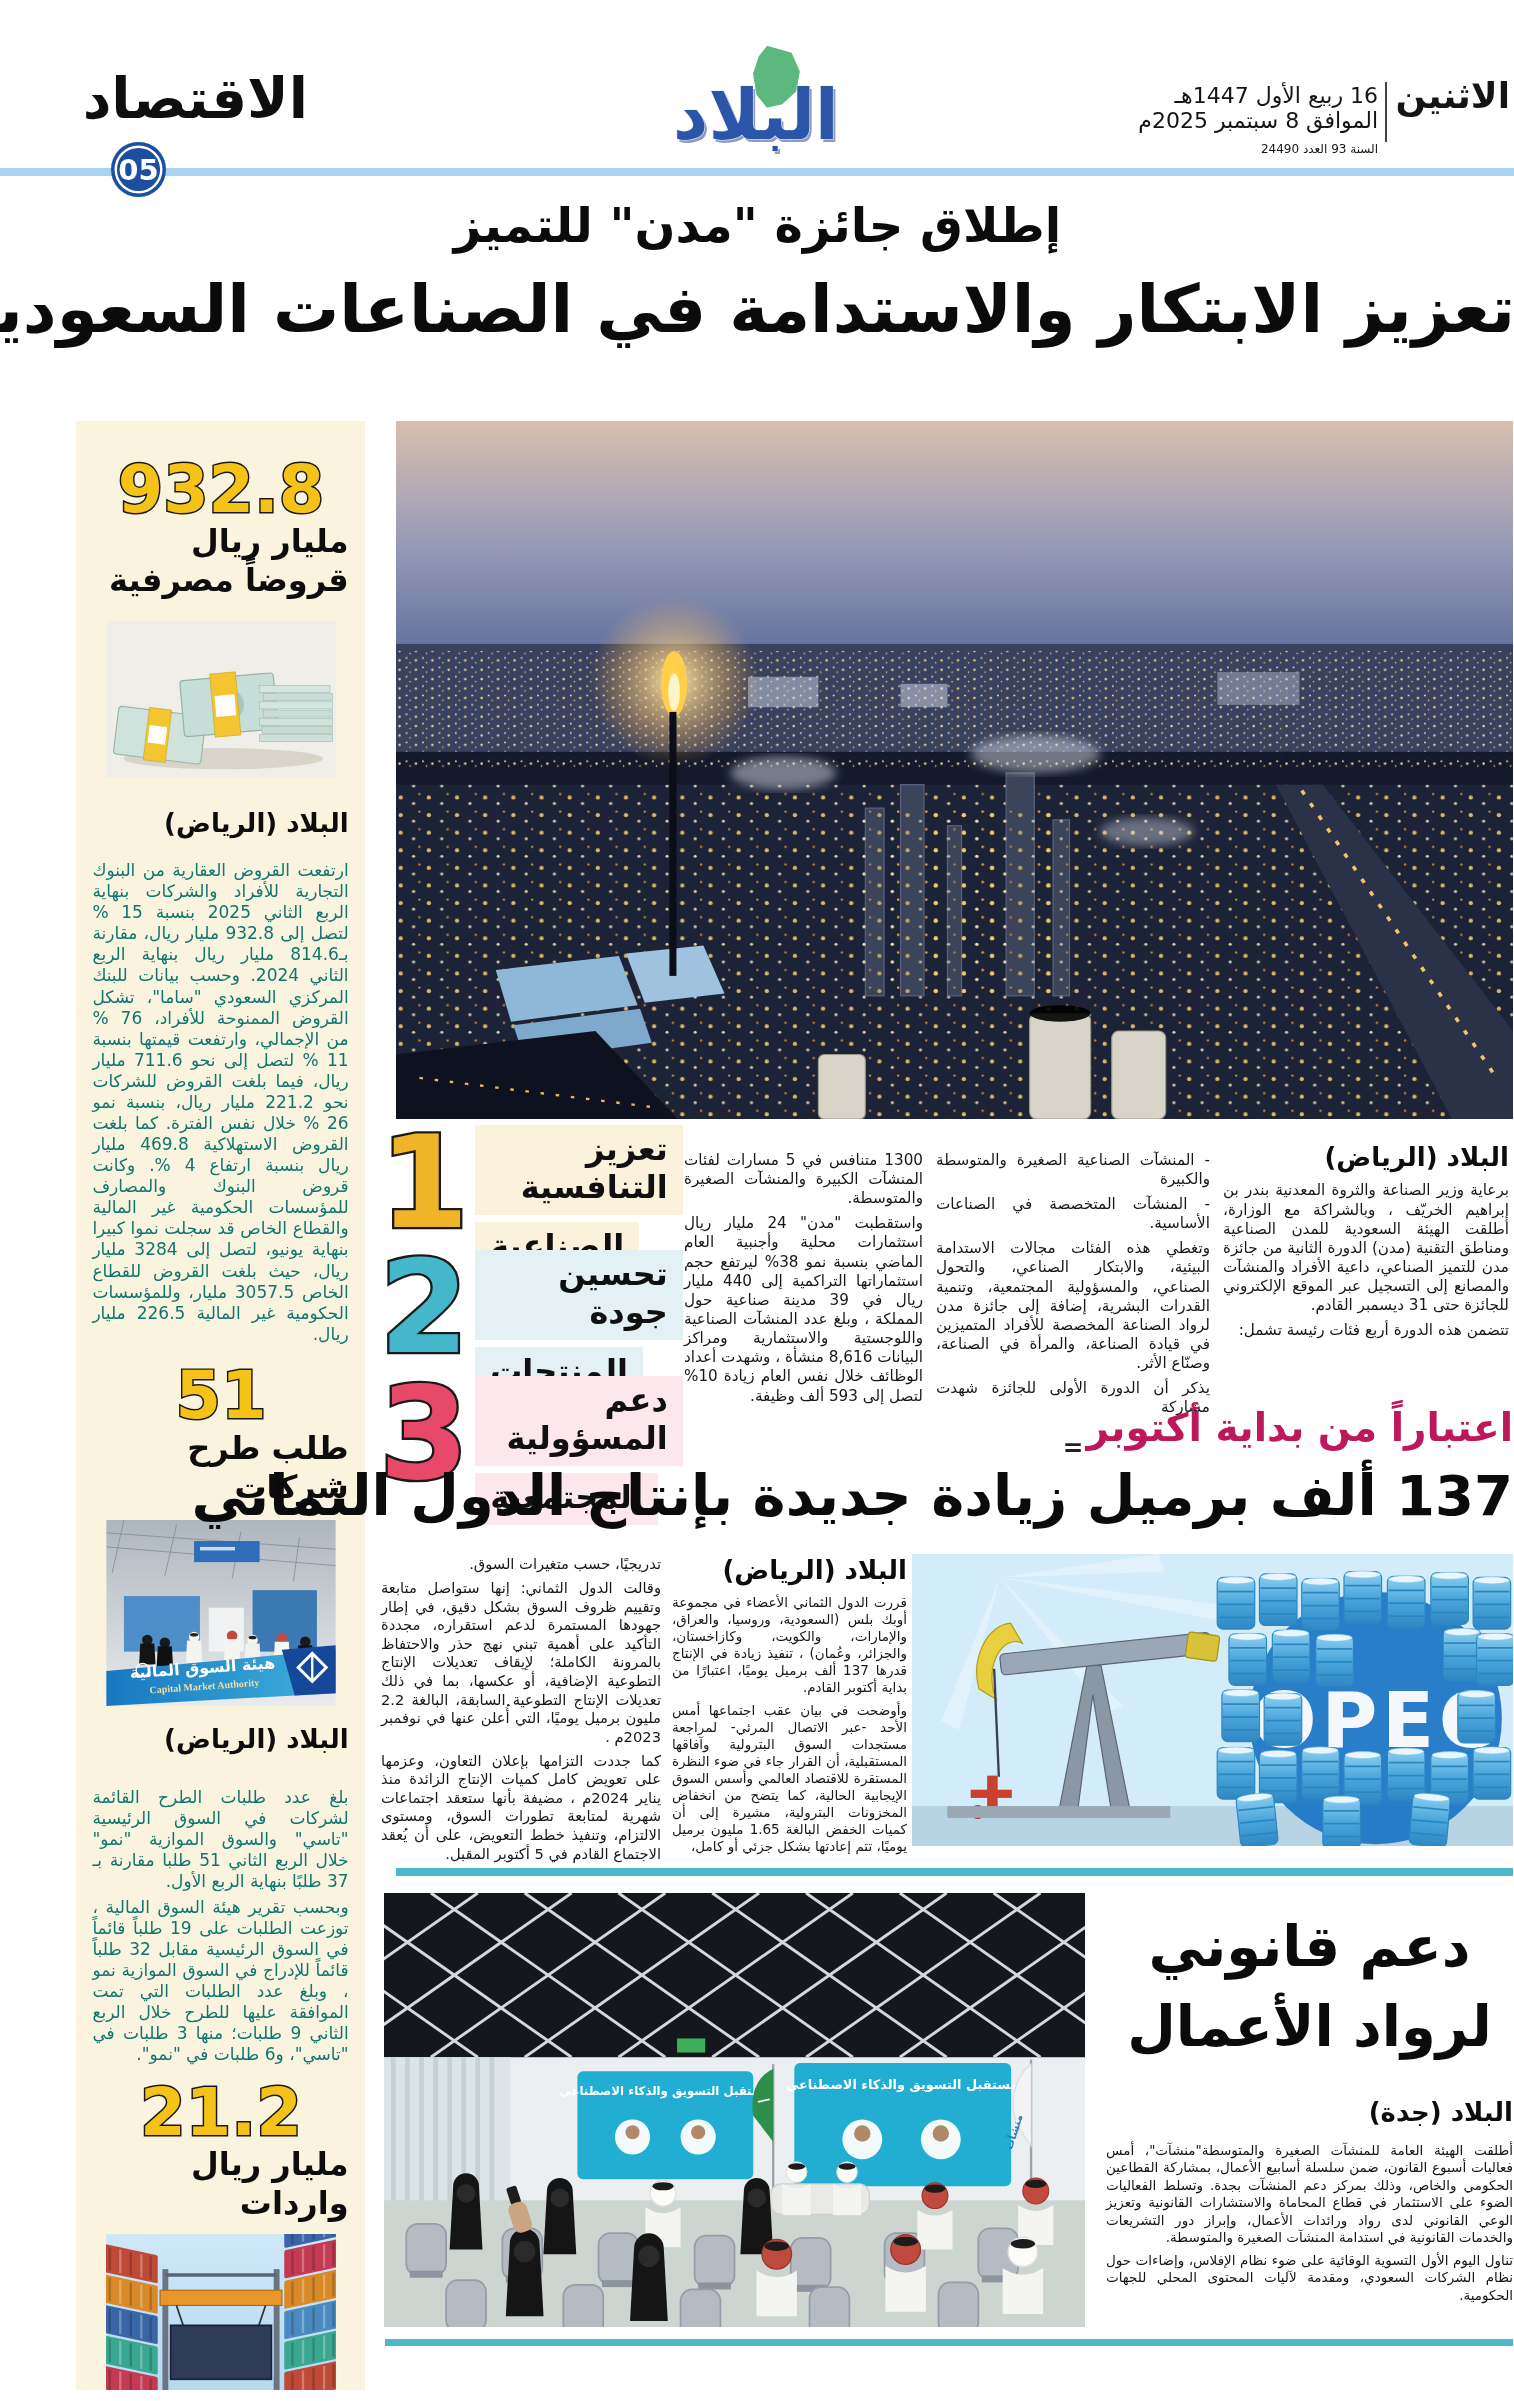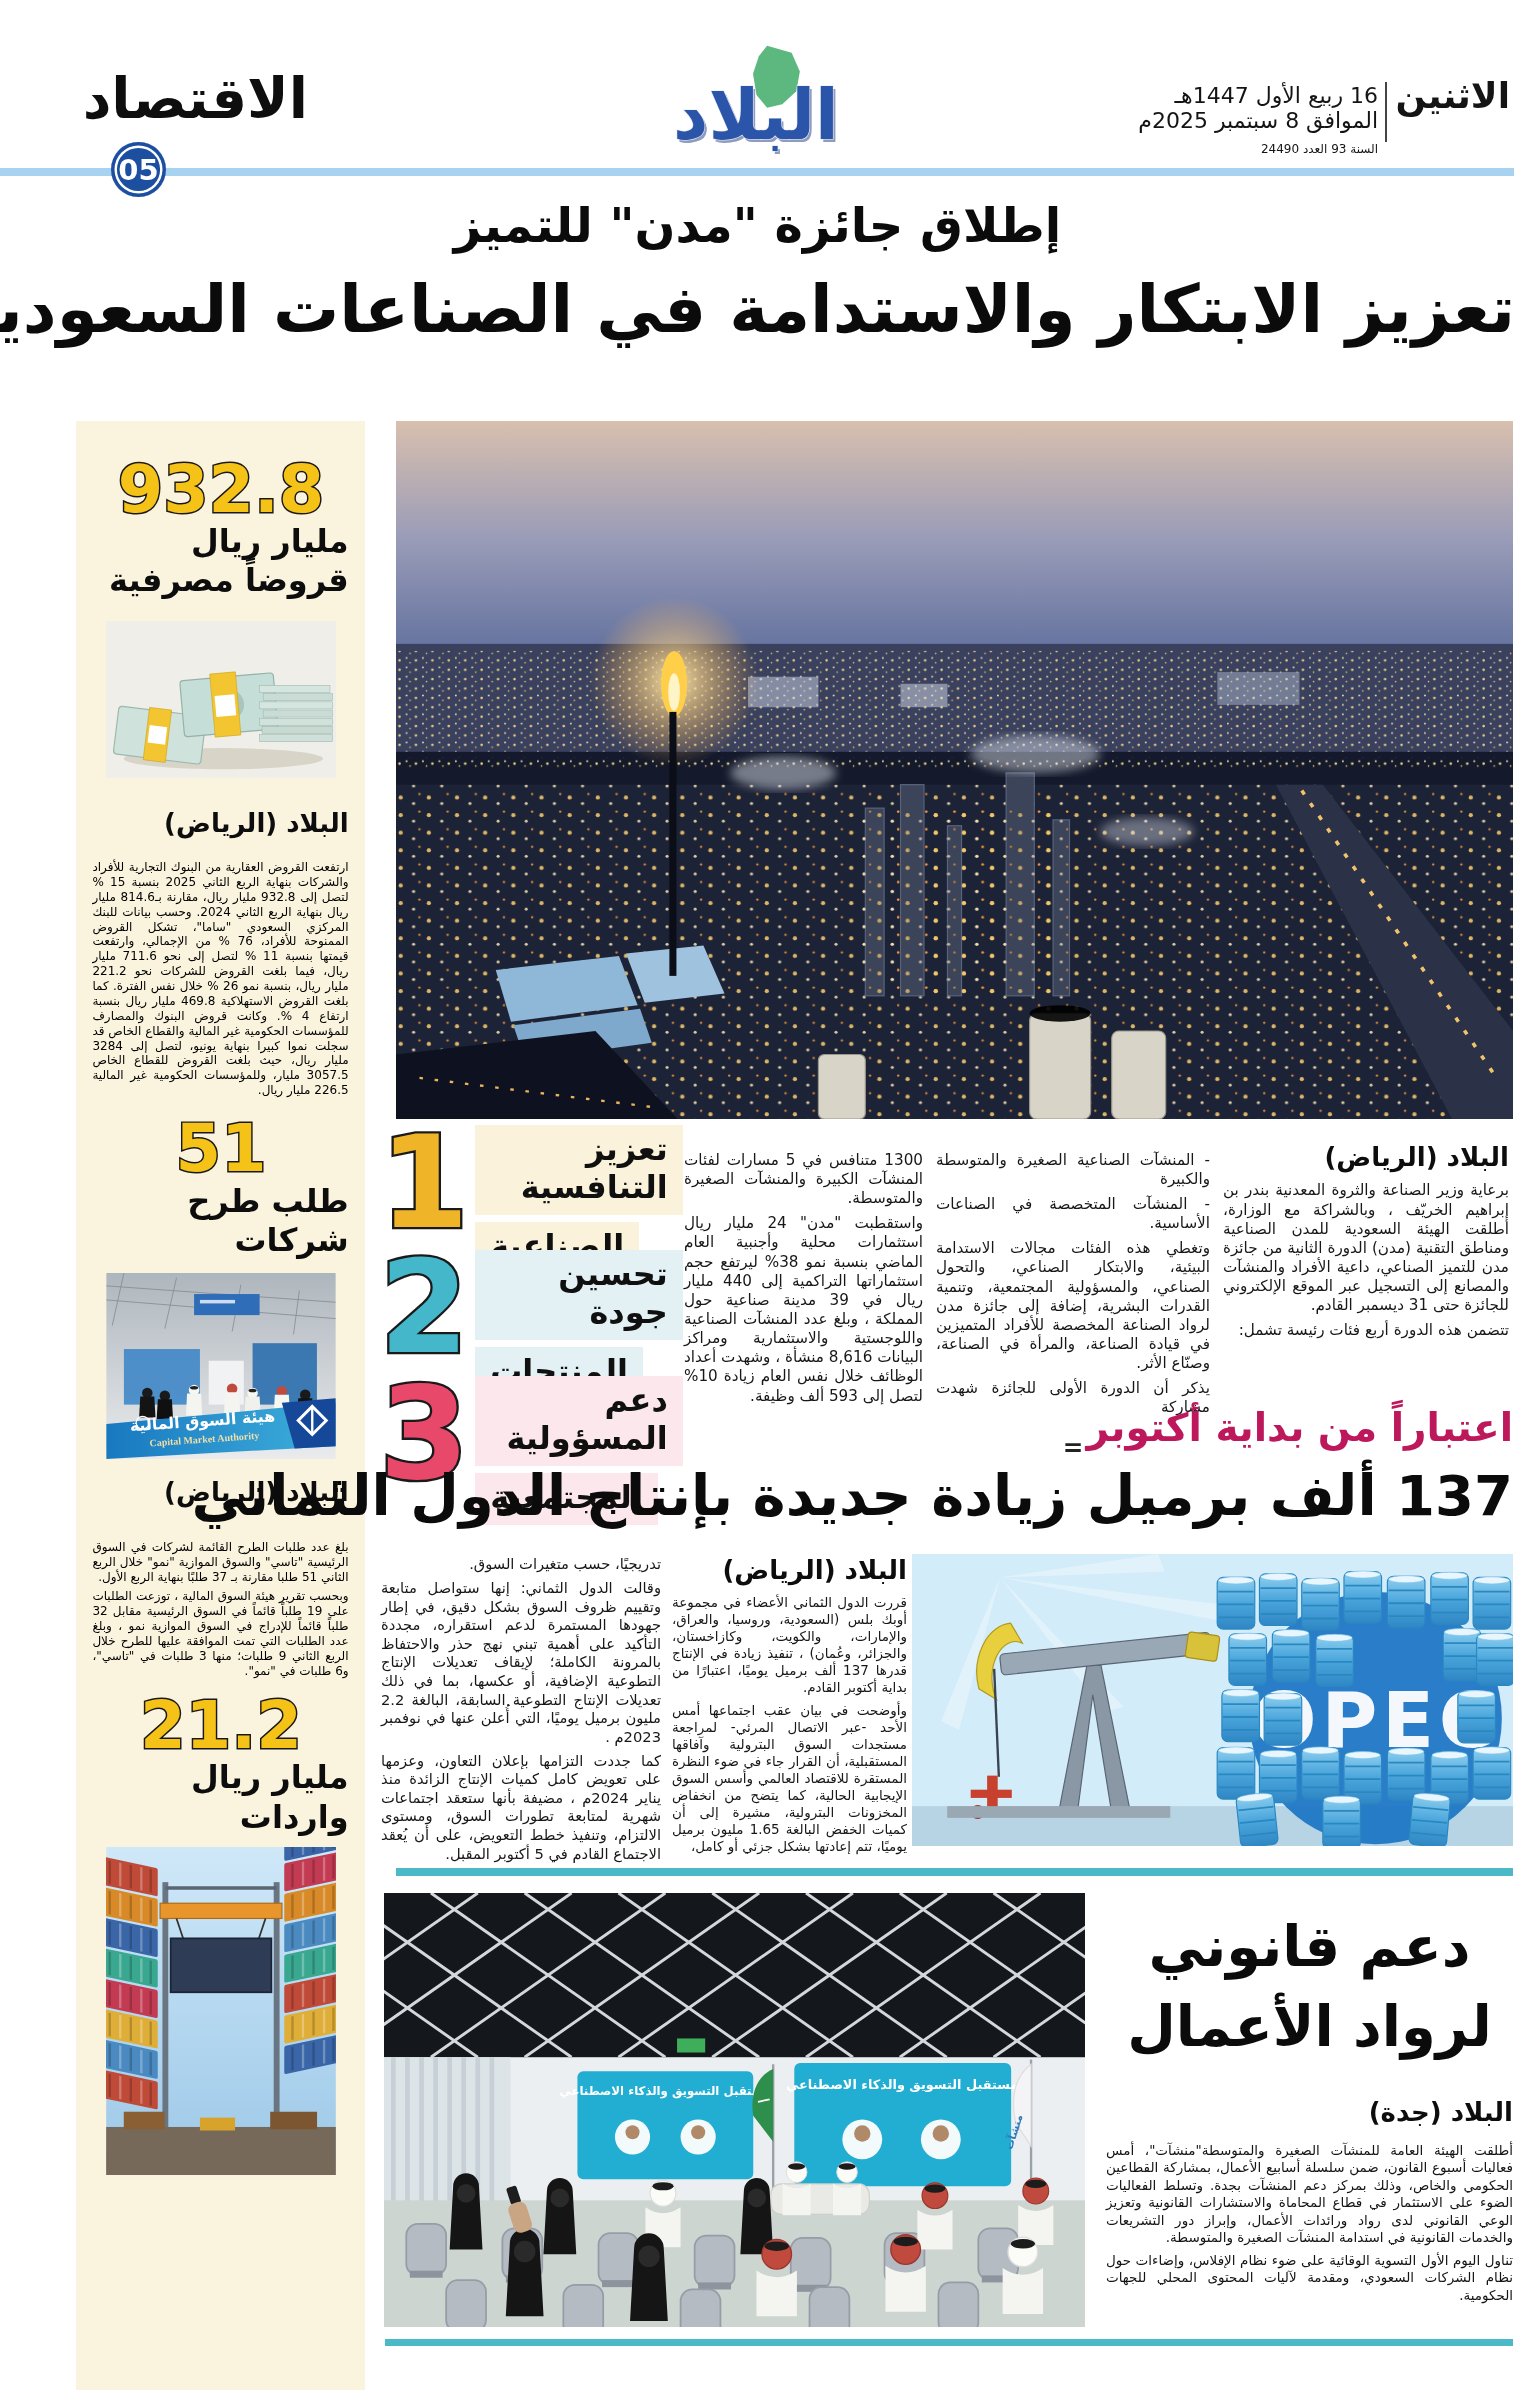--- a/index.html
+++ b/index.html
@@ -29,21 +29,21 @@
   .opec-photo{left:912px;top:1554px;width:601px;height:292px}
   .seminar-photo{left:384px;top:1893px;width:701px;height:434px}
   
   .sidebar{left:76px;top:421px;width:289px;height:1969px;background:#faf4df;padding:30.5px 16.4px 0;overflow:hidden}
   .sb-figure{display:block;margin:0 auto}
   .figure-num{font-size:112px;font-weight:bold;fill:#f5c217;stroke:#181818;stroke-width:5px;paint-order:stroke;font-family:"DejaVu Sans",sans-serif}
   .sb-unit{font-size:32px;font-weight:bold;text-align:right;direction:rtl;line-height:1.22;color:#0d0d0d}
   .sb-photo{display:block;margin:0 auto}
   .byline{font-size:26px;font-weight:bold;direction:rtl;text-align:right;color:#0d0d0d}
   .sb-byline{margin-top:30.5px}
-  .sb-body{margin-top:22px;font-size:12px;line-height:1.24;text-align:justify;direction:rtl;color:#000000}
+  .sb-body{margin-top:22px;font-size:17px;line-height:1.24;text-align:justify;direction:rtl;color:#0f766e}
   .sb-body p{margin-bottom:4.7px}
   
   .award-item{width:303px}
   .award-digit{position:absolute;left:0;top:-5.9px;width:88px;height:126px}
   .digit{font-size:220px;font-weight:bold;stroke:#1a1a1a;stroke-width:8px;paint-order:stroke;font-family:"DejaVu Sans",sans-serif}
   .d1{fill:#f0b429}.d2{fill:#44b8ca}.d3{fill:#e8486a}
   .award-labels{margin-left:95px}
   .award-label{display:table;padding:4.7px 15.2px 9.4px;font-size:32px;font-weight:bold;direction:rtl;margin-bottom:7px;color:#101010}
   .a1 .award-label{background:#faf2da}
   .a2 .award-label{background:#e4f1f4}

